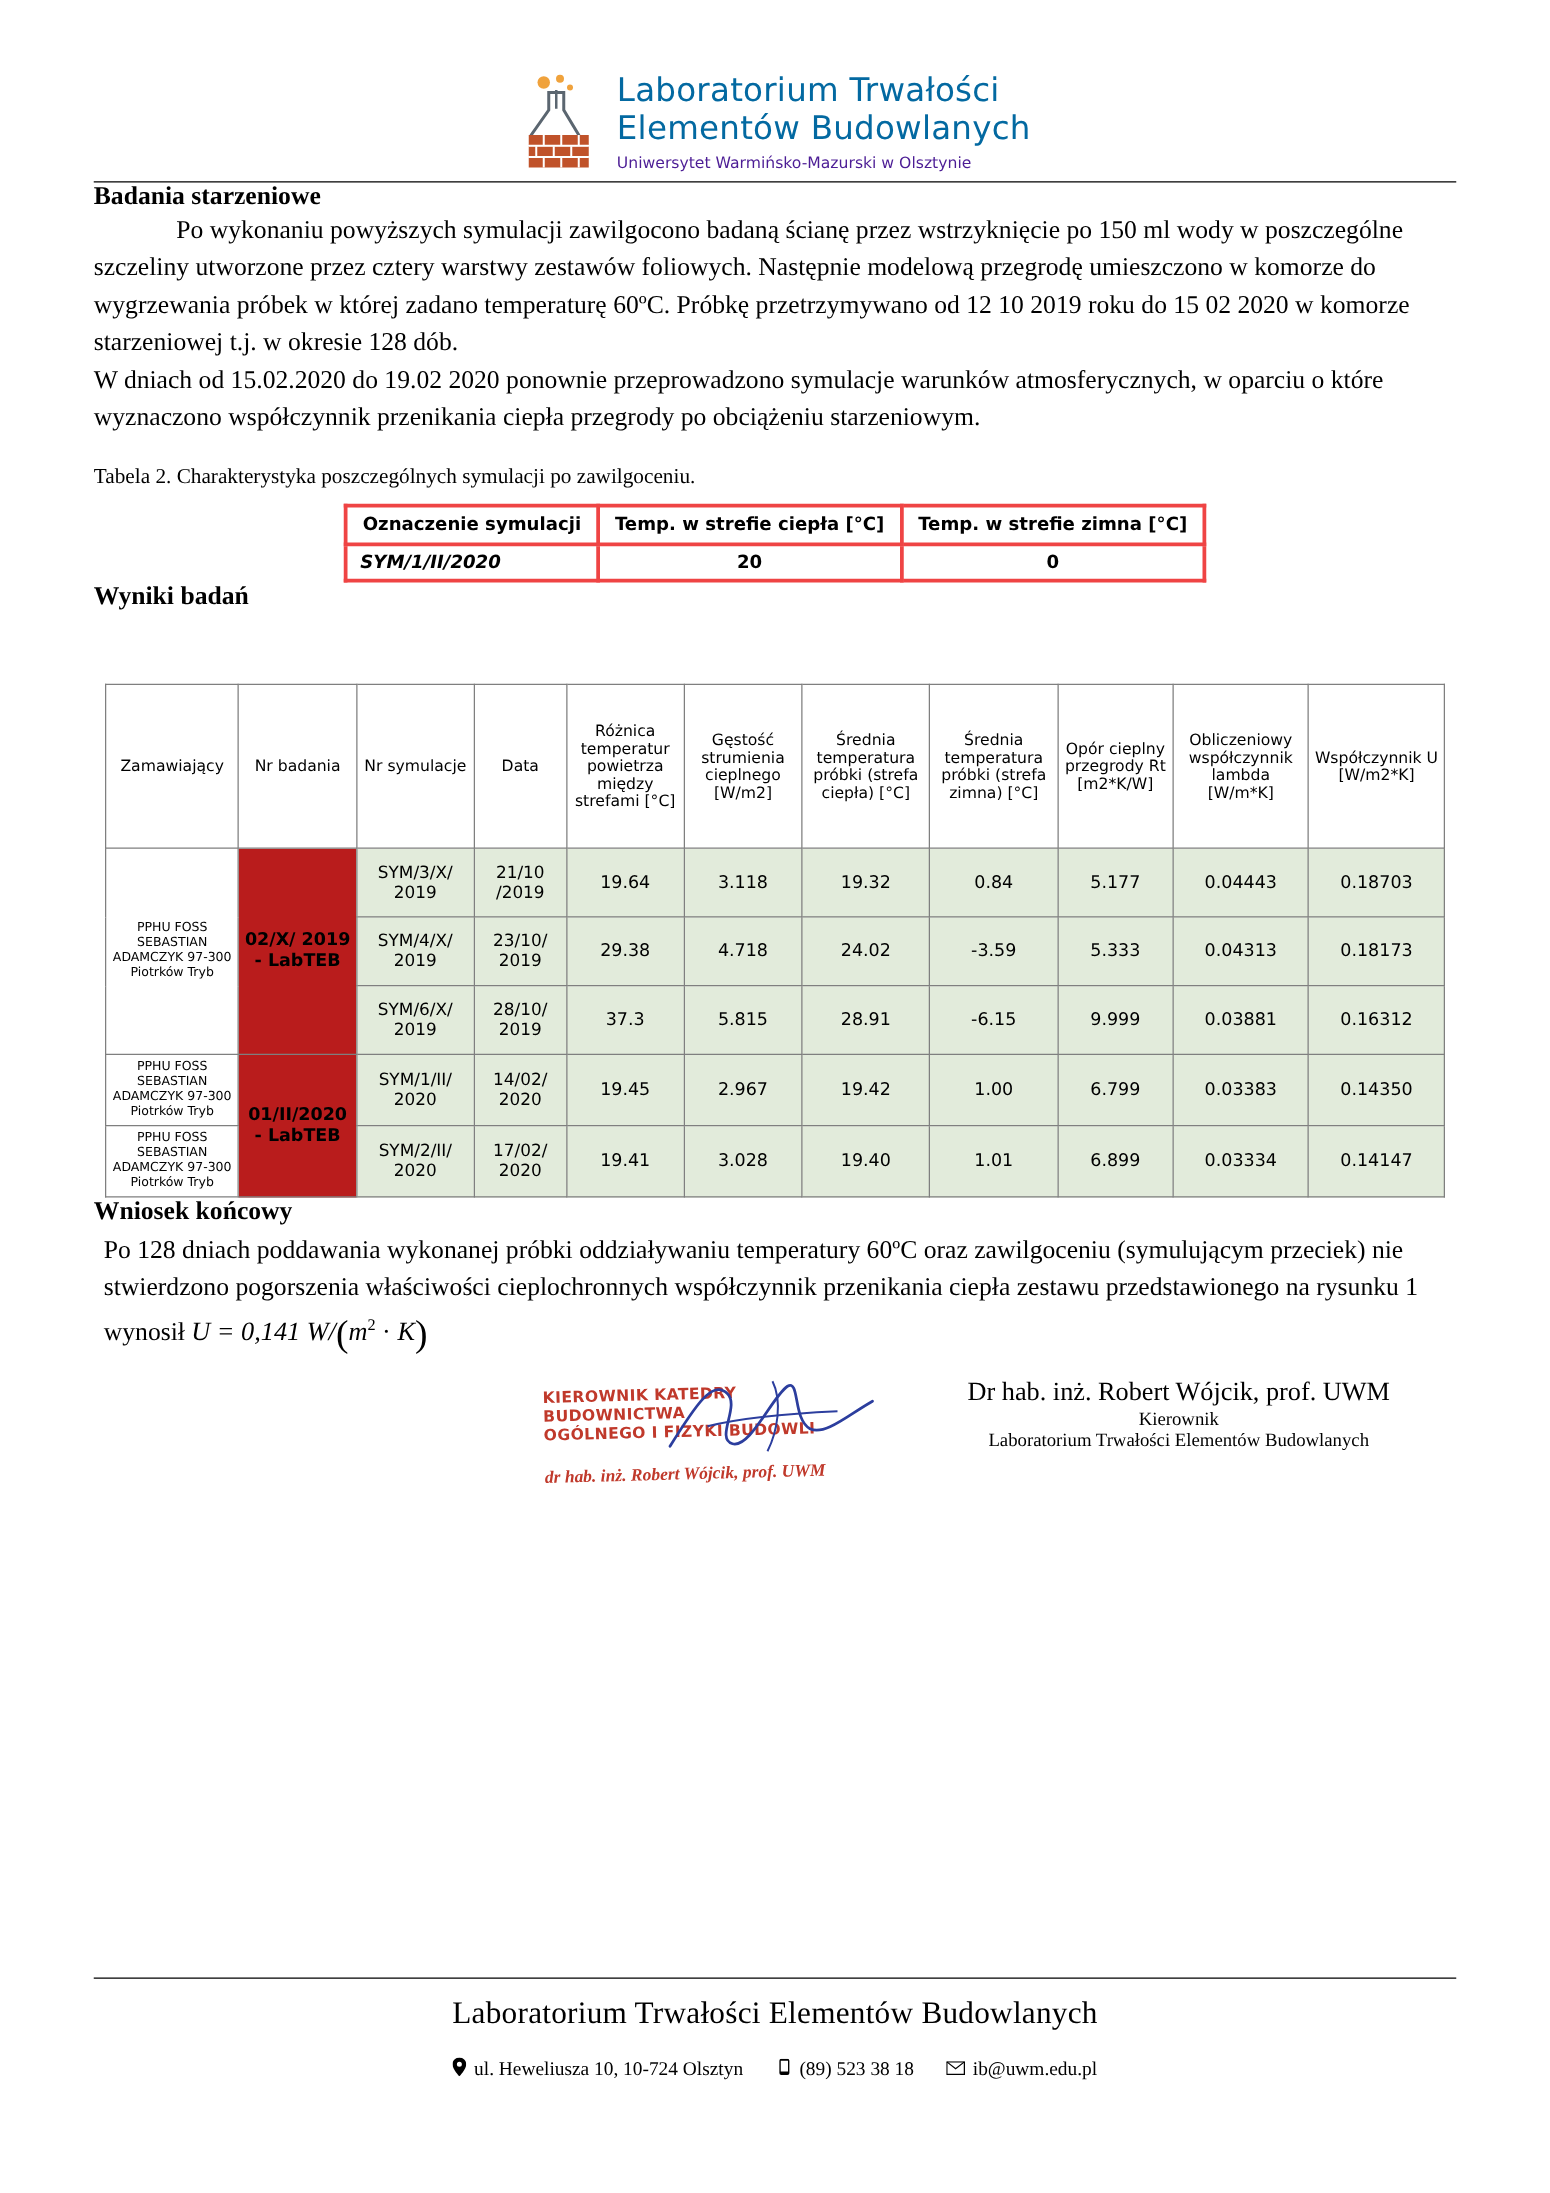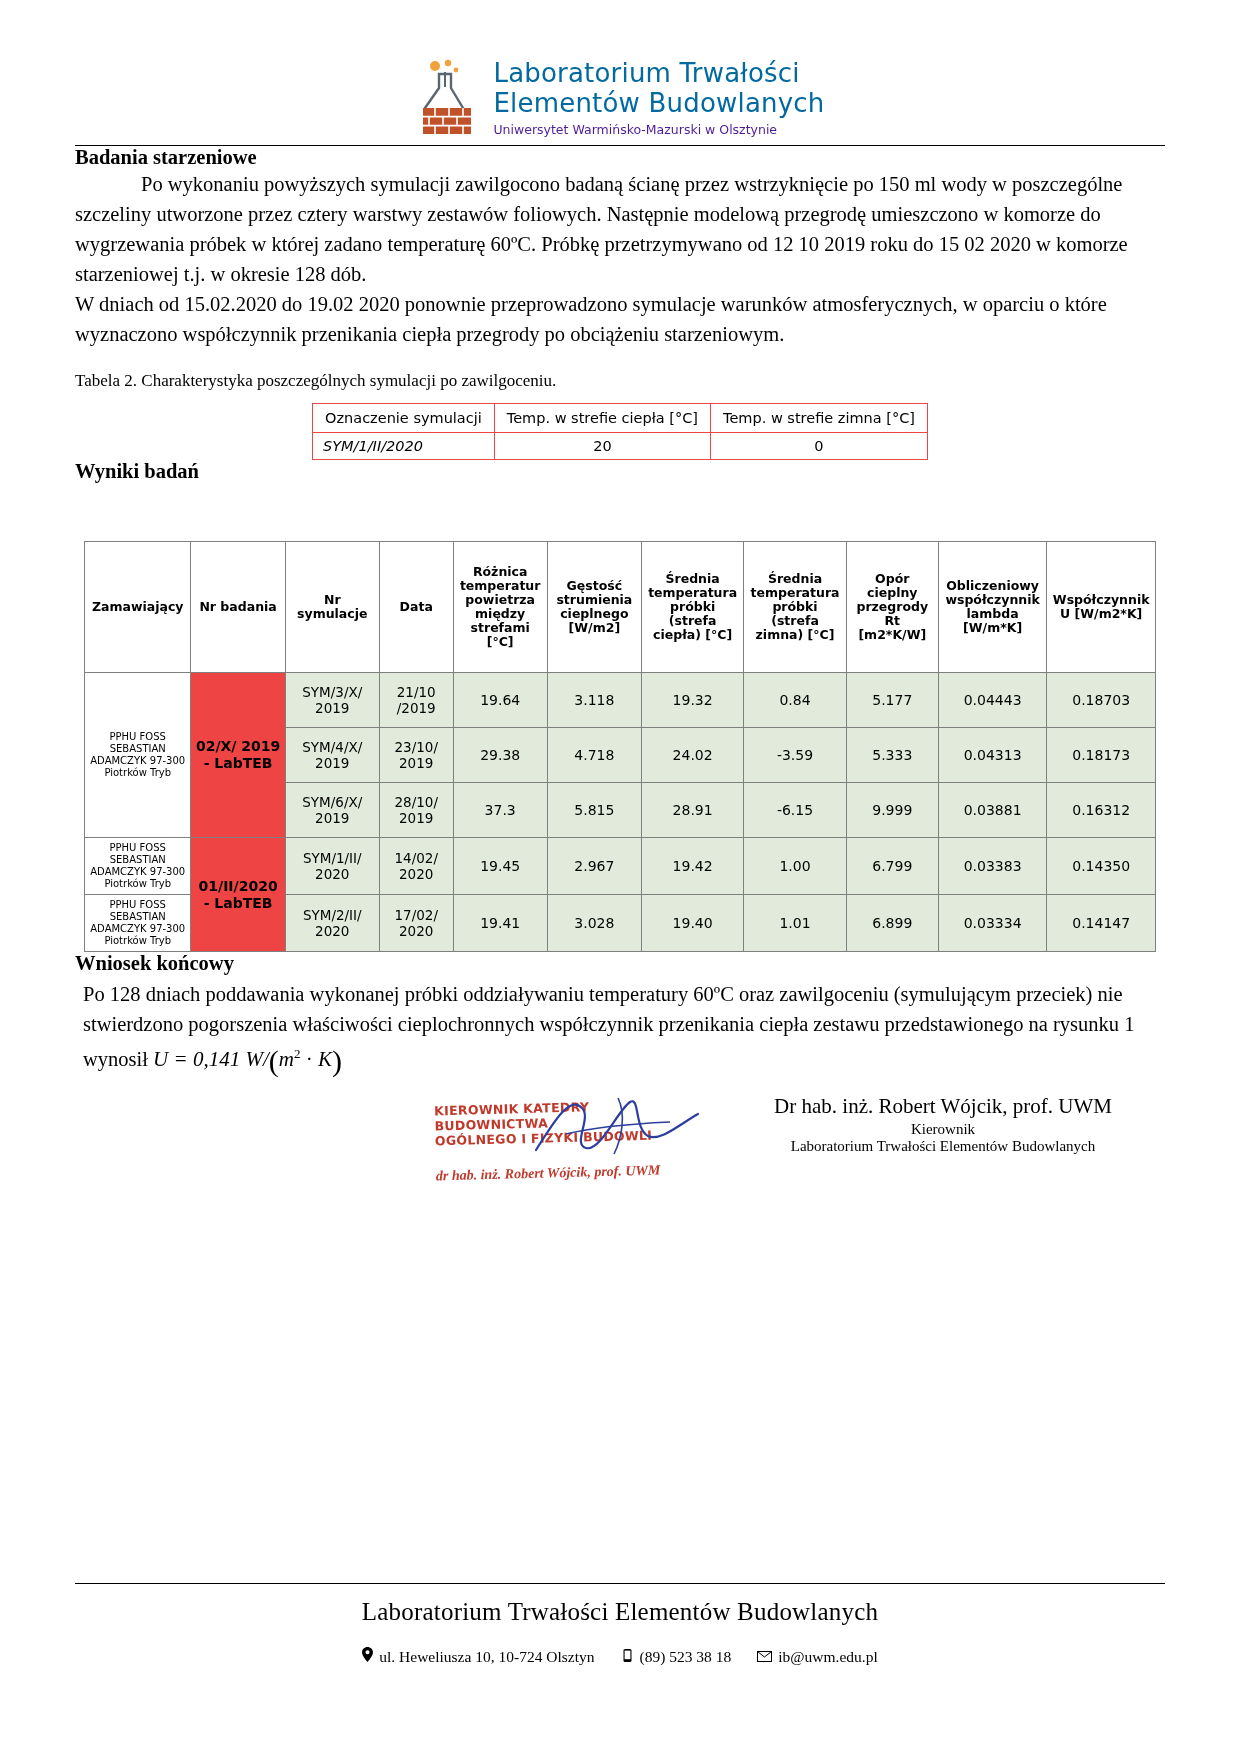--- a/index.html
+++ b/index.html
@@ -86,24 +86,24 @@
     margin-top: 12px;
     display: flex;
     justify-content: center;
   }
   table.tbl2 {
     border-collapse: collapse;
     font-family: "DejaVu Sans", sans-serif;
     font-size: 14.5px;
   }
   table.tbl2 th, table.tbl2 td {
-    border: 1px solid #ef4444;
+    border: 3px solid #ef4444;
     padding: 5px 10px;
     text-align: center;
-    font-weight: normal;
+    font-weight: bold;
   }
   table.tbl2 th { padding: 6px 12px; }
   table.tbl2 td.sym {
     font-style: italic;
     text-align: left;
     padding-left: 10px;
   }
 
   .sec-wyniki { margin-top: 52px; margin-left: 8px; }
 
@@ -121,41 +121,41 @@
     table-layout: fixed;
   }
   table.tbl3 th, table.tbl3 td {
     border: 1px solid #7f7f7f;
     text-align: center;
     vertical-align: middle;
     padding: 4px 3px;
     font-weight: normal;
   }
   table.tbl3 thead th {
-    font-weight: bold;
+    font-weight: normal;
     font-size: 12.5px;
     line-height: 14px;
     height: 122px;
     background: #ffffff;
   }
   table.tbl3 tbody td {
     background: #e2ebdb;
     height: 46px;
     font-size: 14px;
   }
   table.tbl3 td.customer {
     font-size: 10px;
     line-height: 12px;
     background: #ffffff;
   }
   table.tbl3 td.testno {
     font-weight: bold;
     font-size: 14px;
     line-height: 17px;
-    background: #ef4444;
+    background: #b91c1c;
   }
   table.tbl3 td.simno, table.tbl3 td.date {
     line-height: 16px;
     font-size: 13.5px;
   }
 
   
   .sec-wniosek { margin-top: 46px; margin-left: 8px; }
   .concl {
     font-size: 20.5px;

